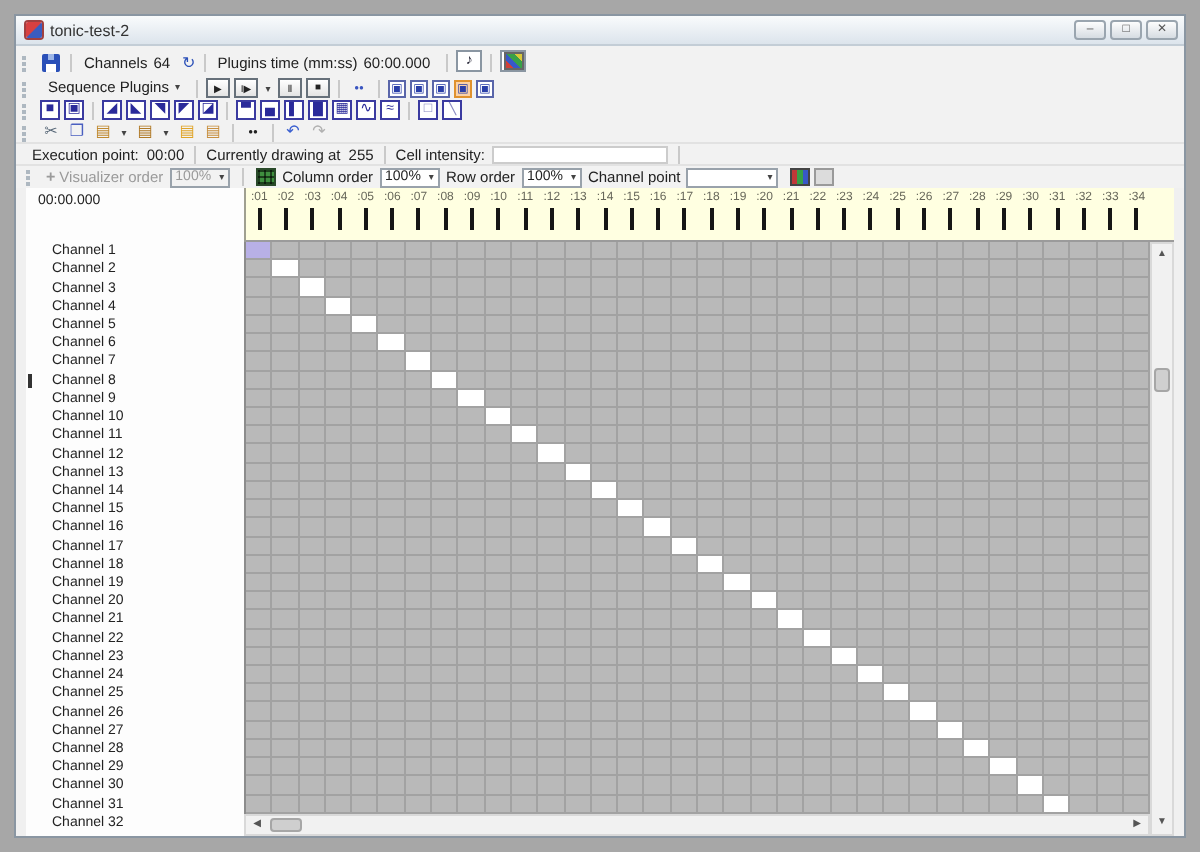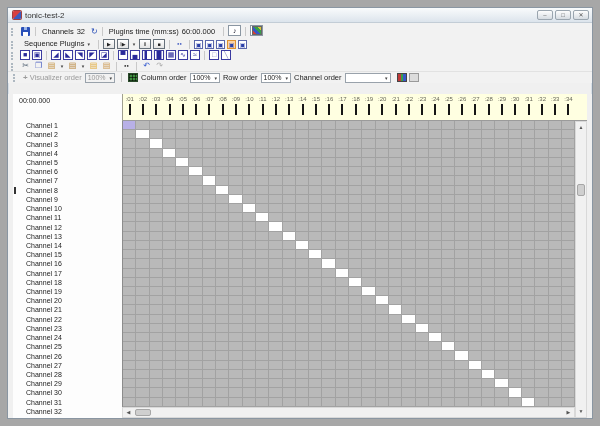--- a/index.html
+++ b/index.html
@@ -120,21 +120,21 @@
     <span class="cap-btn">–</span>
     <span class="cap-btn">□</span>
     <span class="cap-btn">✕</span>
   </div>
 
   <div class="toolbar tb1">
     <span class="grip"></span>
     <span class="icon save-icon"></span>
     <span class="tsep"></span>
     <span class="lbl">Channels</span>
-    <span class="val">32</span>
+    <span class="val">64</span>
     <span class="tbtn" style="color:#2b50b8;font-size:8px">↻</span>
     <span class="tsep"></span>
     <span class="lbl">Plugins time (mm:ss)</span>
     <span class="val">60:00.000</span>
     <span class="tsep"></span>
     <span class="tbtn boxed-sm">♪</span>
     <span class="tsep"></span>
     <span class="tbtn boxed-sm">
         <span class="icon media-icon"></span>
       </span>
@@ -201,20 +201,31 @@
         <span class="tbtn ed" style="color: rgb(224, 164, 40);">▤</span>
         <span class="tbtn ed" style="color: rgb(200, 144, 64);">▤</span>
         <span class="tsep"></span>
         <span class="tbtn ed" style="color: rgb(34, 34, 34); font-size: 4px;">●●</span>
         <span class="tsep"></span>
         <span class="tbtn ed" style="color: rgb(58, 95, 208);">↶</span>
         <span class="tbtn ed" style="color: rgb(176, 176, 176);">↷</span>
       </span>
   </div>
 
+  <div class="statusbar">
+    <span>Execution point:</span>
+    <span style="margin-left:4px">00:00</span>
+    <span class="ssep"></span>
+    <span>Currently drawing at</span>
+    <span style="margin-left:4px">255</span>
+    <span class="ssep"></span>
+    <span>Cell intensity:</span>
+    <span class="field"></span>
+    <span class="ssep"></span>
+  </div>
 
   <div class="zoombar">
     <span class="grip"></span>
     <span class="pan-icon">+</span>
     <span class="dim">Visualizer order</span>
     <span class="combo disabled">
       <span>100%</span>
       <span class="arr">▾</span>
     </span>
     <span class="tsep"></span>
@@ -222,21 +233,21 @@
     <span>Column order</span>
     <span class="combo">
       <span>100%</span>
       <span class="arr">▾</span>
     </span>
     <span>Row order</span>
     <span class="combo">
       <span>100%</span>
       <span class="arr">▾</span>
     </span>
-    <span>Channel order</span>
+    <span>Channel point</span>
     <span class="combo" style="width:46px">
       <span></span>
       <span class="arr">▾</span>
     </span>
     <span class="icon channel-order-icon"></span>
     <span class="icon channel-order-icon-disabled"></span>
   </div>
 
   <div class="main">
     <div class="names-panel">

